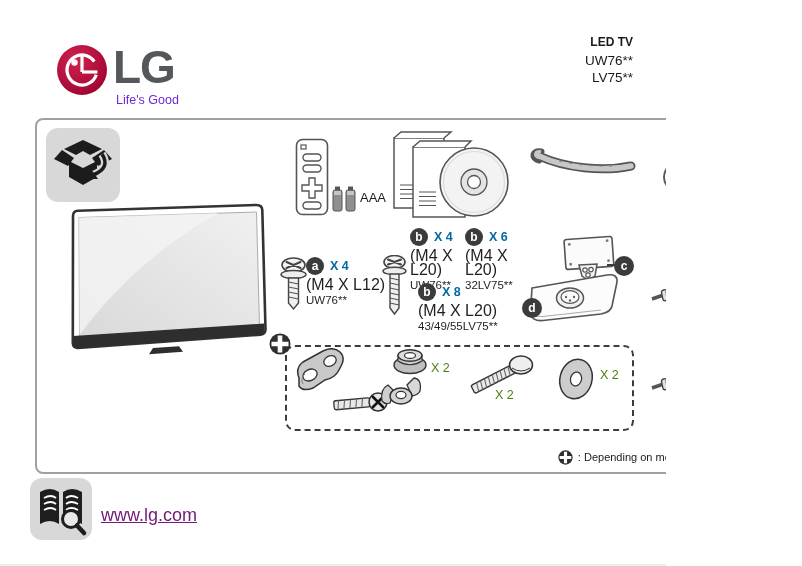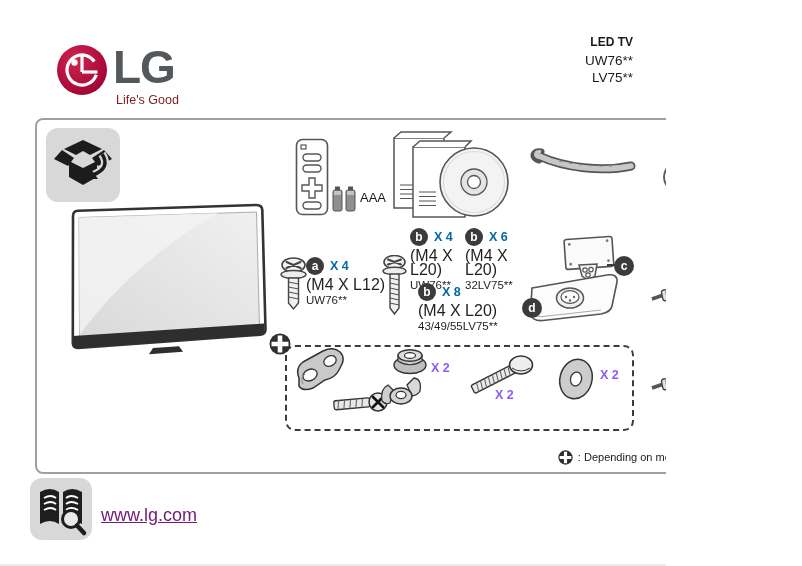--- a/index.html
+++ b/index.html
@@ -1,32 +1,32 @@
 <!DOCTYPE html>
 <html><head>
 <meta charset="utf-8">
 <style>
   html,body{margin:0;padding:0;background:#fff;}
   .page{position:relative;width:666px;height:566px;background:#ffffff;
         font-family:"Liberation Sans","DejaVu Sans",sans-serif;color:#1a1a1a;overflow:hidden;}
   .abs{position:absolute;}
   .wordmark{font-size:46px;font-weight:800;color:#54585a;letter-spacing:-1px;line-height:1;}
-  .tagline{font-size:12.5px;color:#7f1d1d;}
+  .tagline{font-size:12.5px;color:#6d28d9;}
   .ptype{font-size:12px;font-weight:700;text-align:right;line-height:19px;}
   .pmodel{font-size:13.5px;text-align:right;line-height:17px;color:#1a1a1a;}
   .panel{position:absolute;left:35px;top:118px;width:730px;height:352px;
          border:2px solid #a0a0a0;border-radius:8px;}
   .icon-tile{background:#d8d8d8;border-radius:12px;display:flex;align-items:center;justify-content:center;}
   .badge{display:flex;align-items:center;justify-content:center;width:18px;height:18px;border-radius:50%;
          background:#3b3b3b;color:#fff;font-size:12px;font-weight:700;line-height:1;}
   .part-label .row{display:flex;align-items:center;gap:6px;margin-bottom:3px;}
   .qty{font-size:12.5px;font-weight:700;color:#0369a1;}
   .spec{font-size:16px;color:#1f1f1f;line-height:14px;}
   .models{font-size:11.5px;color:#1f1f1f;line-height:16px;}
-  .x2{font-size:12.5px;font-weight:700;color:#8b5cf6;}
+  .x2{font-size:12.5px;font-weight:400;color:#4d7c0f;}
   .dashedbox{position:absolute;left:248px;top:225px;width:345px;height:82px;
              border:2px dashed #3c3c3c;border-radius:10px;}
   .note{display:flex;align-items:center;gap:5px;font-size:11px;color:#1a1a1a;white-space:nowrap;}
   .website{font-size:18px;color:#701a75;text-decoration:underline;}
   .connector{background:#3b3b3b;}
   .bottom-rule{position:absolute;left:0;right:0;bottom:0;height:2px;background:#ececec;}
   svg{display:block;}
 </style>
 </head>
 <body>

